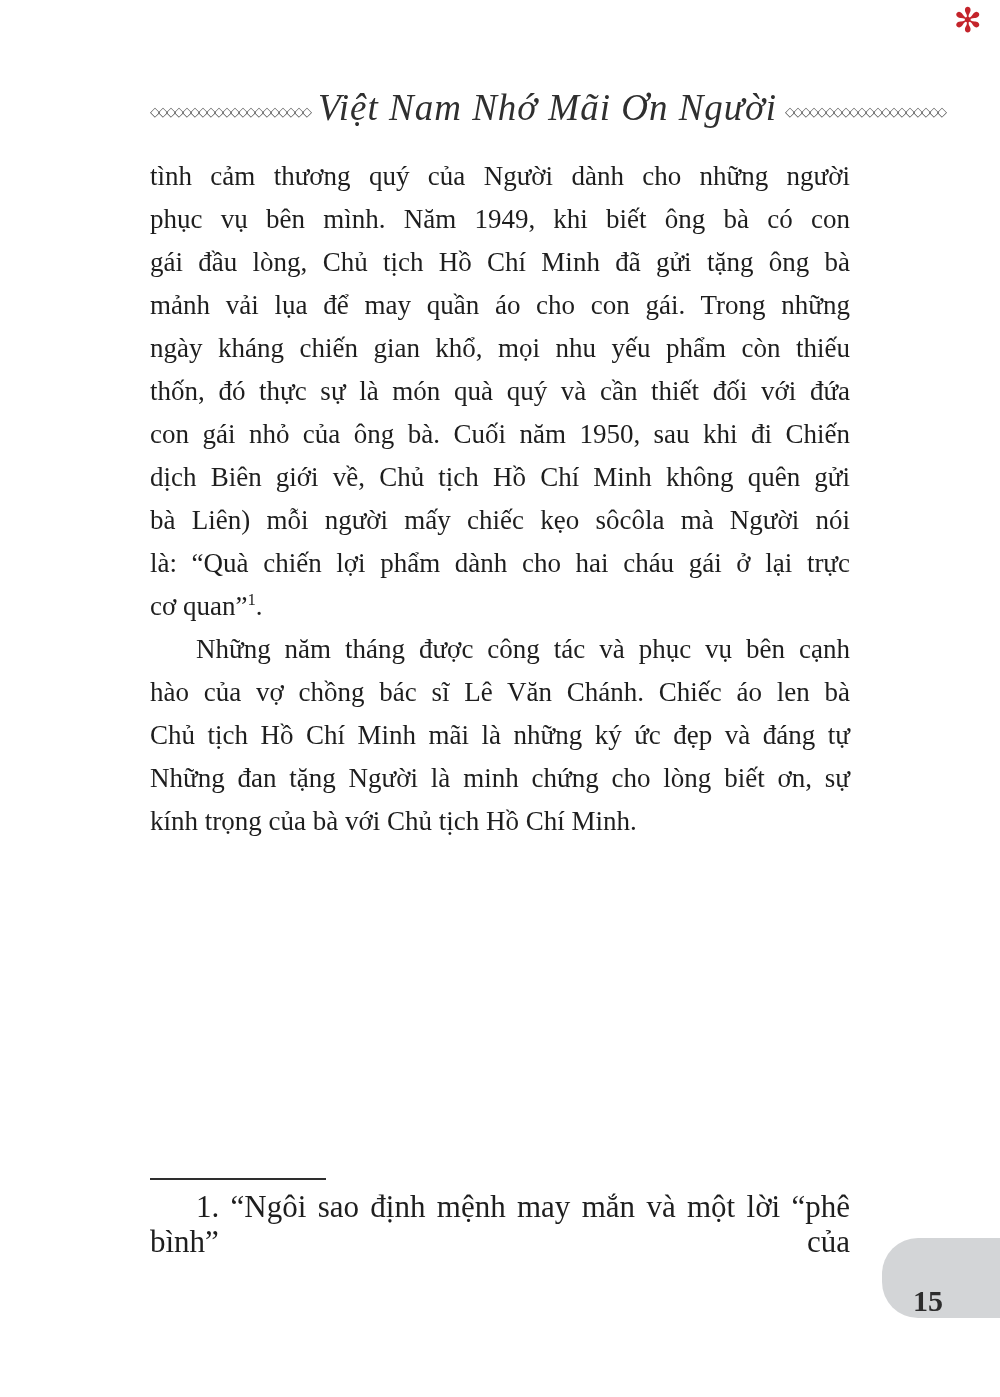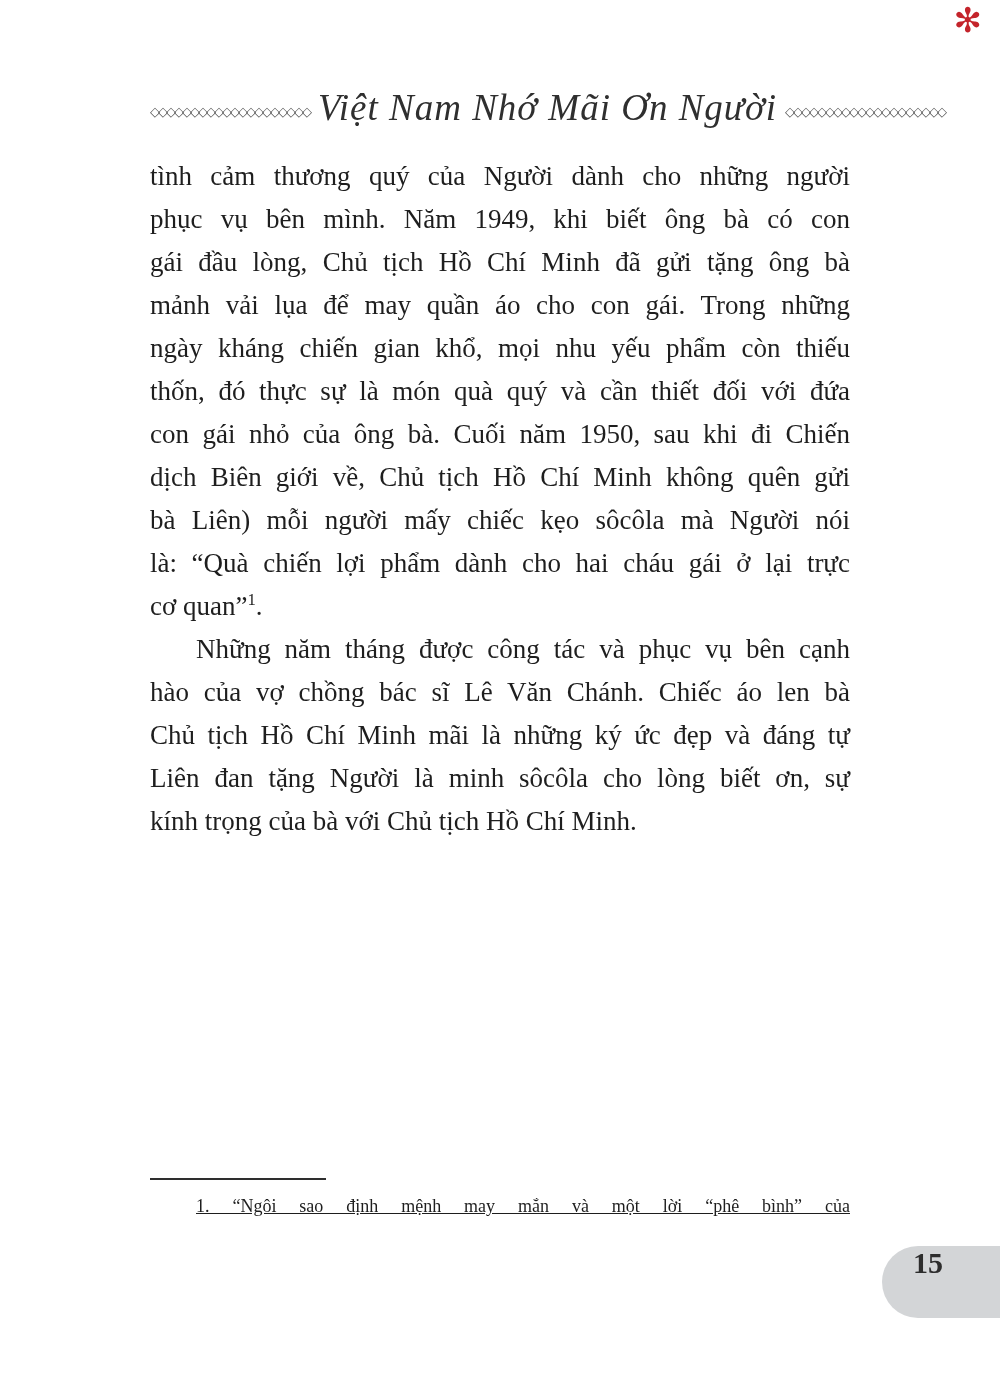--- a/index.html
+++ b/index.html
@@ -75,40 +75,39 @@
     width: 700px;
     color: #1e1e1e;
   }
   .fn-rule {
     width: 176px;
     height: 2px;
     background: #2e2e2e;
     margin-bottom: 9px;
   }
   .fline {
-    font-size: 18px;
+    font-size: 31px;
     line-height: 35px;
-    text-decoration: underline;
   }
   .fline.just {
     text-align: justify;
     text-align-last: justify;
   }
   .fline.indent { text-indent: 46px; }
   .fline .tldd { font-style: italic; }
   .page-pill {
     position: absolute;
     right: 0;
     bottom: 79px;
     width: 118px;
-    height: 72px;
+    height: 80px;
     background: #d3d5d7;
     border-radius: 36px 0 0 36px;
     display: flex;
-    align-items: flex-start;
+    align-items: flex-end;
   }
   .page-pill .num {
     margin-left: 31px;
     font-size: 30px;
     font-weight: bold;
     color: #2d2d2d;
   }
 </style>
 </head>
 <body>
@@ -131,21 +130,21 @@
     <div class="line just">ngày kháng chiến gian khổ, mọi nhu yếu phẩm còn thiếu</div>
     <div class="line just">thốn, đó thực sự là món quà quý và cần thiết đối với đứa</div>
     <div class="line just">con gái nhỏ của ông bà. Cuối năm 1950, sau khi đi Chiến</div>
     <div class="line just">dịch Biên giới về, Chủ tịch Hồ Chí Minh không quên gửi</div>
     <div class="line just">bà Liên) mỗi người mấy chiếc kẹo sôcôla mà Người nói</div>
     <div class="line just">là: “Quà chiến lợi phẩm dành cho hai cháu gái ở lại trực</div>
     <div class="line"><span>cơ quan”</span><sup class="fnref">1</sup><span>.</span></div>
     <div class="line just indent">Những năm tháng được công tác và phục vụ bên cạnh</div>
     <div class="line just">hào của vợ chồng bác sĩ Lê Văn Chánh. Chiếc áo len bà</div>
     <div class="line just">Chủ tịch Hồ Chí Minh mãi là những ký ức đẹp và đáng tự</div>
-    <div class="line just">Liên đan tặng Người là minh sôcôla cho lòng biết ơn, sự</div>
+    <div class="line just">Những đan tặng Người là minh chứng cho lòng biết ơn, sự</div>
     <div class="line">kính trọng của bà với Chủ tịch Hồ Chí Minh.</div>
   </div>
 
   <div class="footnote">
     <div class="fn-rule"></div>
     <div class="fline just indent">1. “Ngôi sao định mệnh may mắn và một lời “phê bình” của</div>
   </div>
 
   <div class="page-pill">
     <span class="num">15</span>

